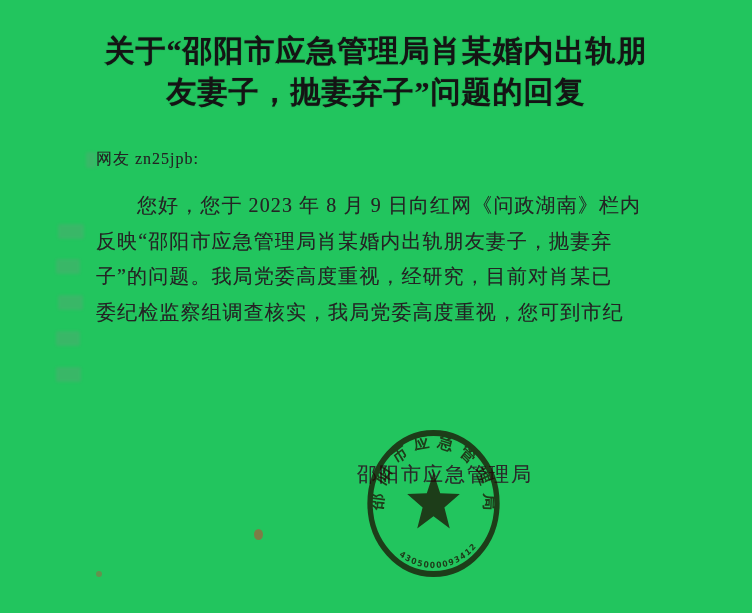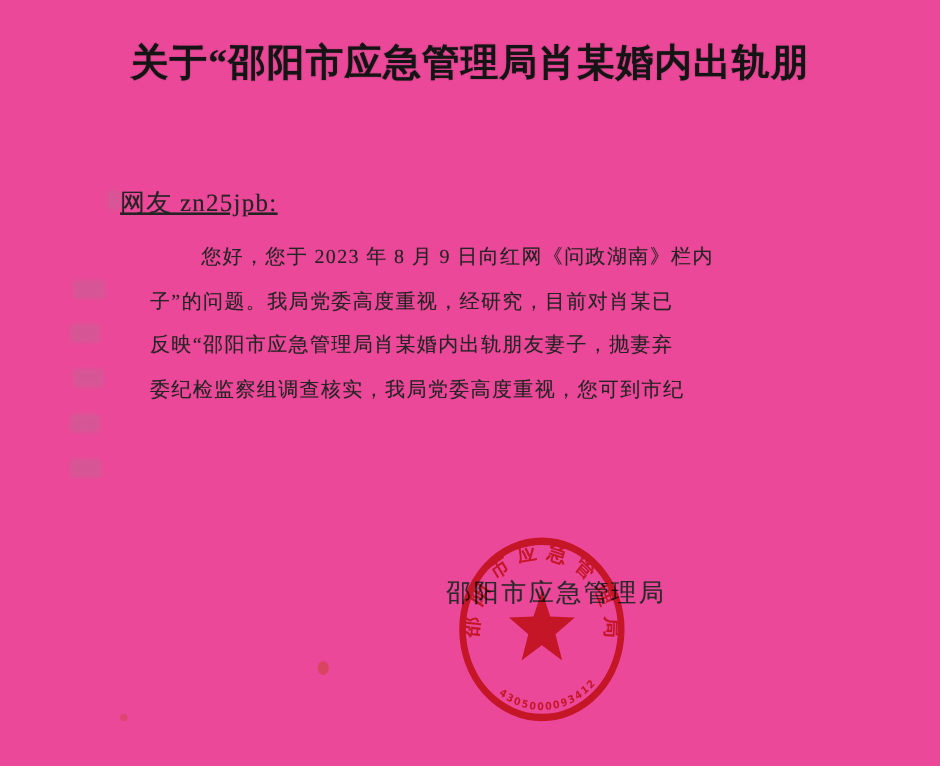--- a/index.html
+++ b/index.html
@@ -4,21 +4,21 @@
 <style>
   html, body {
     margin: 0;
     padding: 0;
     background: #ffffff;
   }
   .page {
     position: relative;
     width: 752px;
     height: 613px;
-    background: #ec4899;
+    background: #22c55e;
     overflow: hidden;
     font-family: "Liberation Serif", "DejaVu Serif", serif;
     color: #262626;
   }
   
   .title {
     position: absolute;
     top: 30px;
     left: 50px;
     right: 50px;
@@ -30,37 +30,35 @@
     color: #141414;
     letter-spacing: 1px;
     text-shadow: 0 0 1px rgba(20,20,20,0.55);
   }
   .title .tline { display: block; }
   
   .salutation {
     position: absolute;
     top: 149px;
     left: 96px;
-    font-size: 20px;
+    font-size: 16px;
     letter-spacing: 1px;
     color: #242424;
     text-shadow: 0 0 0.6px rgba(40,40,40,0.4);
-    text-decoration: underline;
   }
   .body-text {
     position: absolute;
     top: 188px;
     left: 96px;
     width: 508px;
-    font-size: 16px;
+    font-size: 20px;
     line-height: 35.5px;
     letter-spacing: 1.1px;
     color: #242424;
     text-shadow: 0 0 0.6px rgba(40,40,40,0.4);
-    margin-left: 24px;
   }
   .body-text .bline { display: block; white-space: nowrap; }
   .body-text .bline.indent { text-indent: 41px; }
   
   .signature {
     position: absolute;
     top: 461px;
     left: 357px;
     font-size: 20px;
     letter-spacing: 2px;
@@ -133,28 +131,29 @@
   .gm-5 { left: 56px; top: 331px; width: 24px; height: 15px; }
   .gm-6 { left: 56px; top: 367px; width: 25px; height: 15px; }
 </style>
 </head>
 <body>
 
 <div class="page">
 
   <h1 class="title">
     <span class="tline">关于“邵阳市应急管理局肖某婚内出轨朋</span>
+    <span class="tline">友妻子，抛妻弃子”问题的回复</span>
   </h1>
 
   <div class="salutation">网友 zn25jpb:</div>
 
   <div class="body-text">
     <span class="bline indent">您好，您于 2023 年 8 月 9 日向红网《问政湖南》栏内</span>
+    <span class="bline">反映“邵阳市应急管理局肖某婚内出轨朋友妻子，抛妻弃</span>
     <span class="bline">子”的问题。我局党委高度重视，经研究，目前对肖某已</span>
-    <span class="bline">反映“邵阳市应急管理局肖某婚内出轨朋友妻子，抛妻弃</span>
     <span class="bline">委纪检监察组调查核实，我局党委高度重视，您可到市纪</span>
   </div>
 
   <div class="signature">邵阳市应急管理局</div>
 
   <svg class="seal" viewBox="0 0 160 160" preserveAspectRatio="none" aria-hidden="true">
     <circle class="ring" cx="80" cy="80" r="71"></circle>
     <polygon class="star" points="80,49 72.5,69.6 50.5,70.4 67.8,84 61.8,105.1 80,92.8 98.2,105.1 92.2,84 109.5,70.4 87.5,69.6"></polygon>
     <path id="sealTextArc" d="M 24.9 94.8 A 57 57 0 1 1 135.1 94.8" fill="none"></path>
     <path id="sealCodeArc" d="M 26.8 117.3 A 65 65 0 0 0 133.2 117.3" fill="none"></path>

